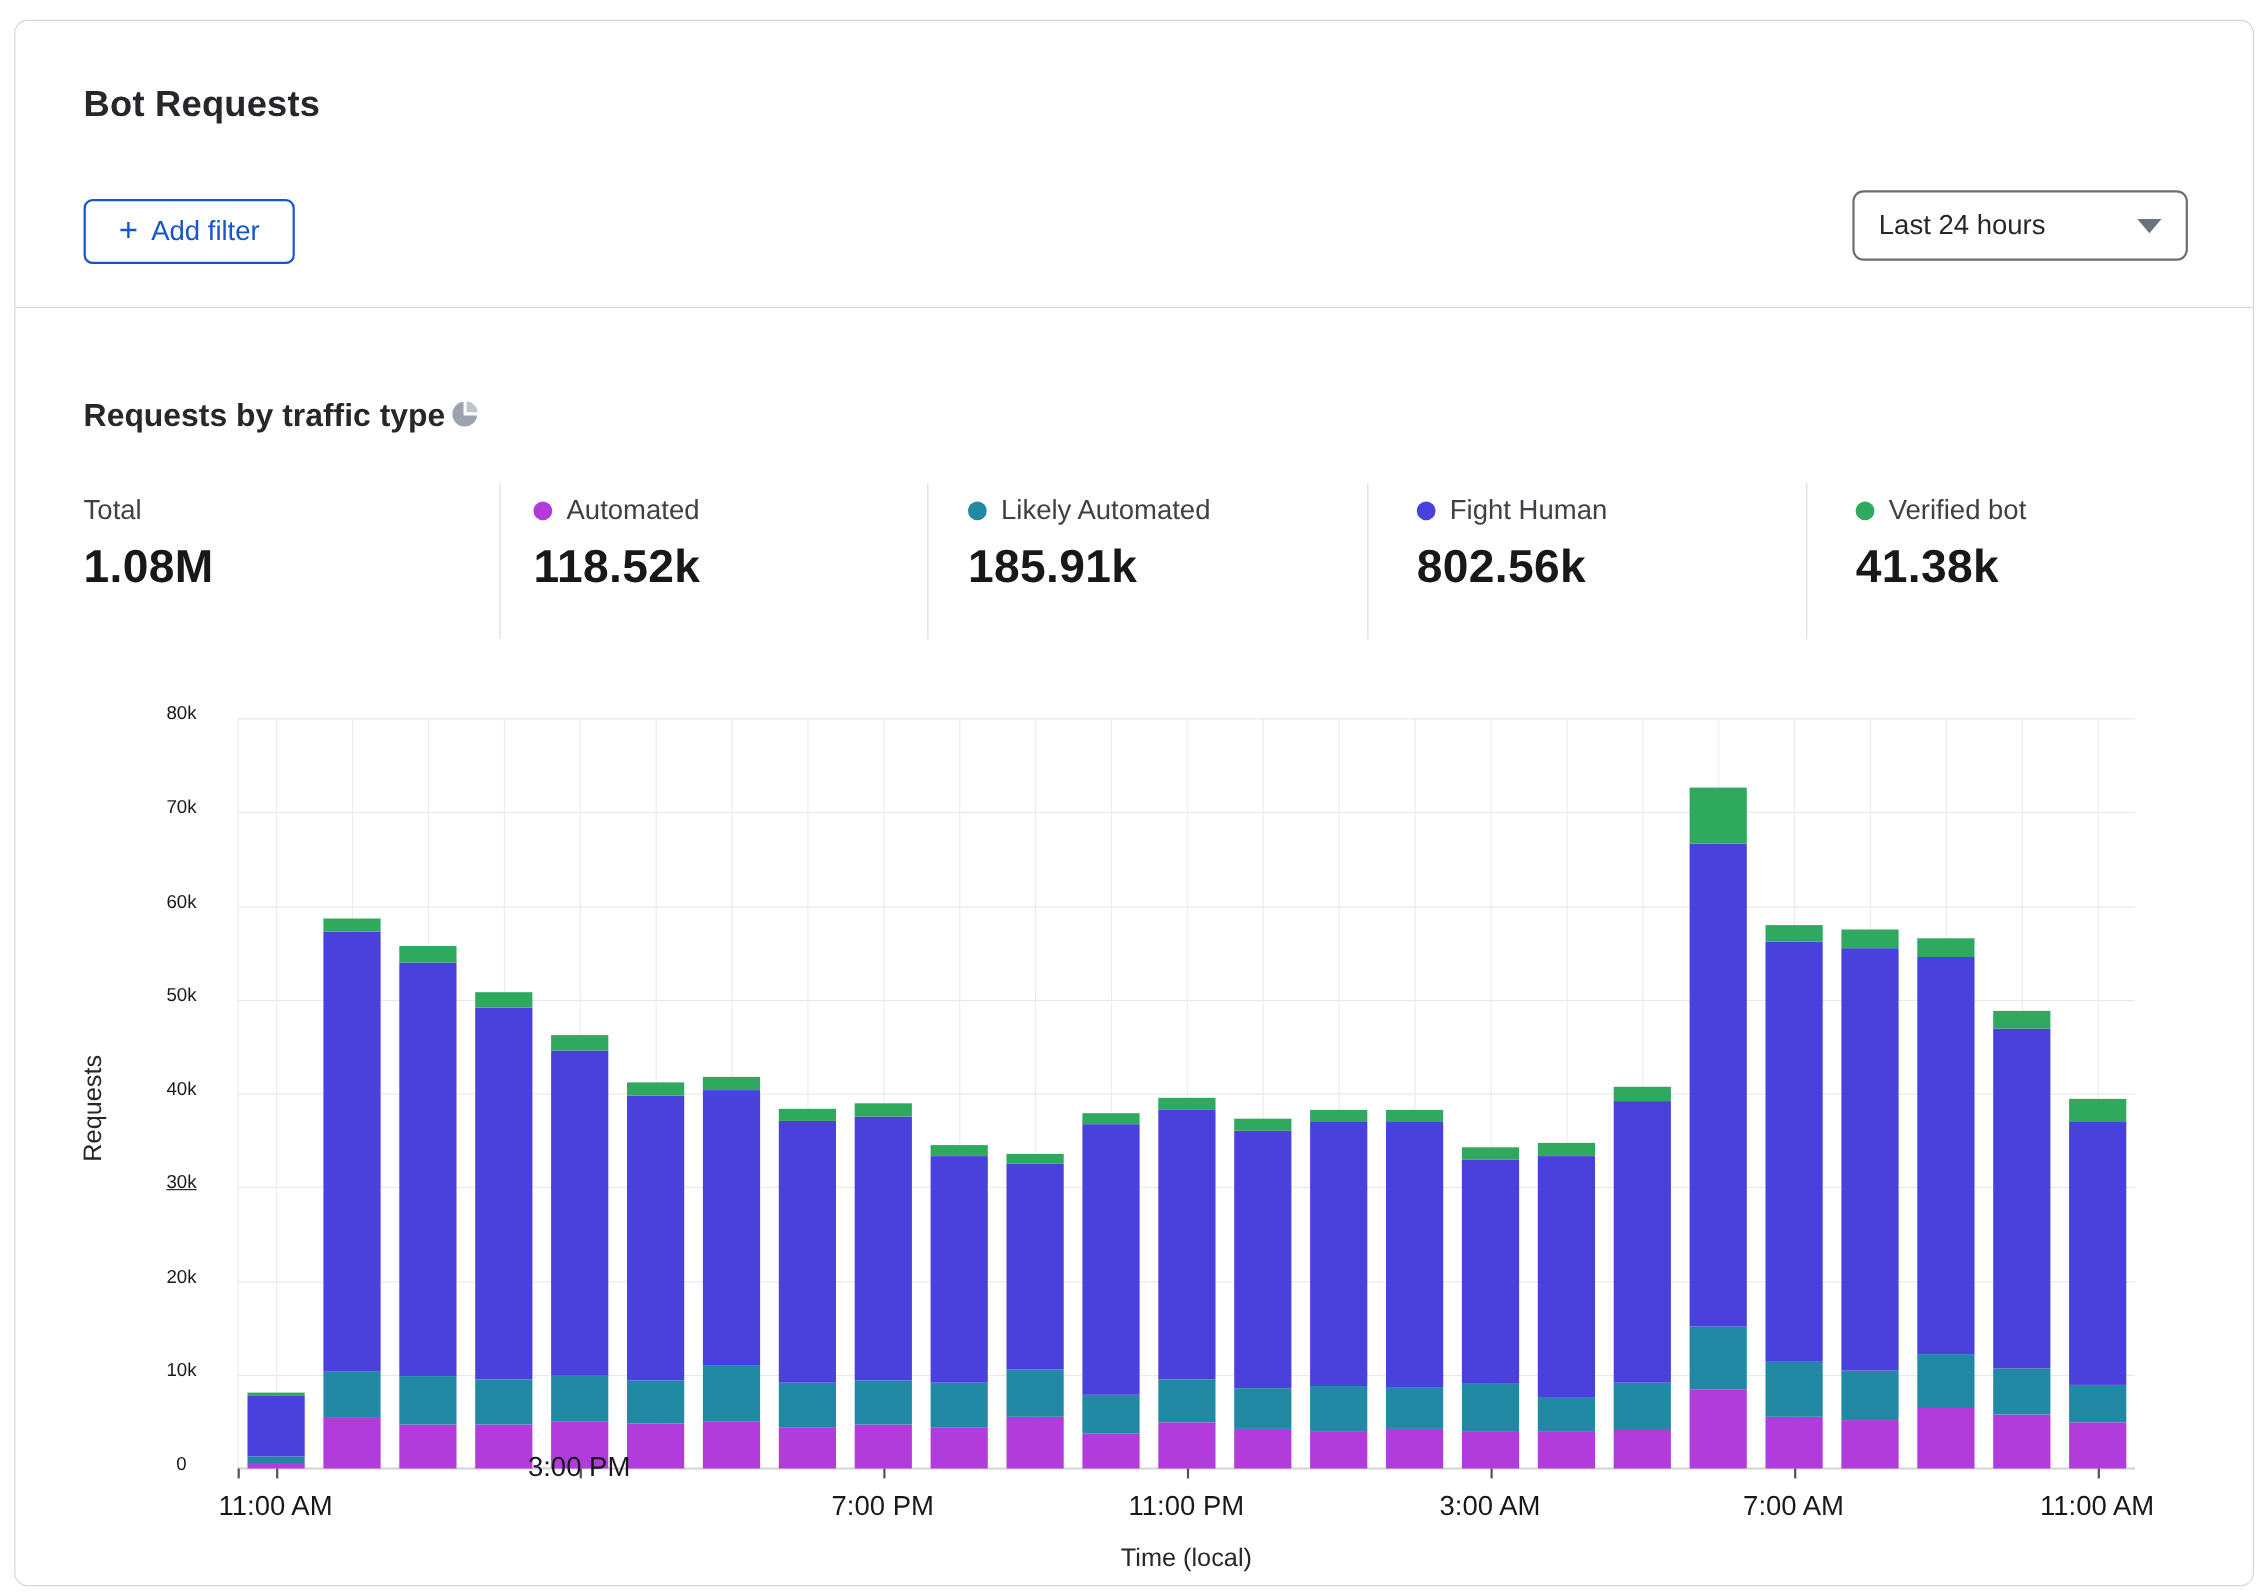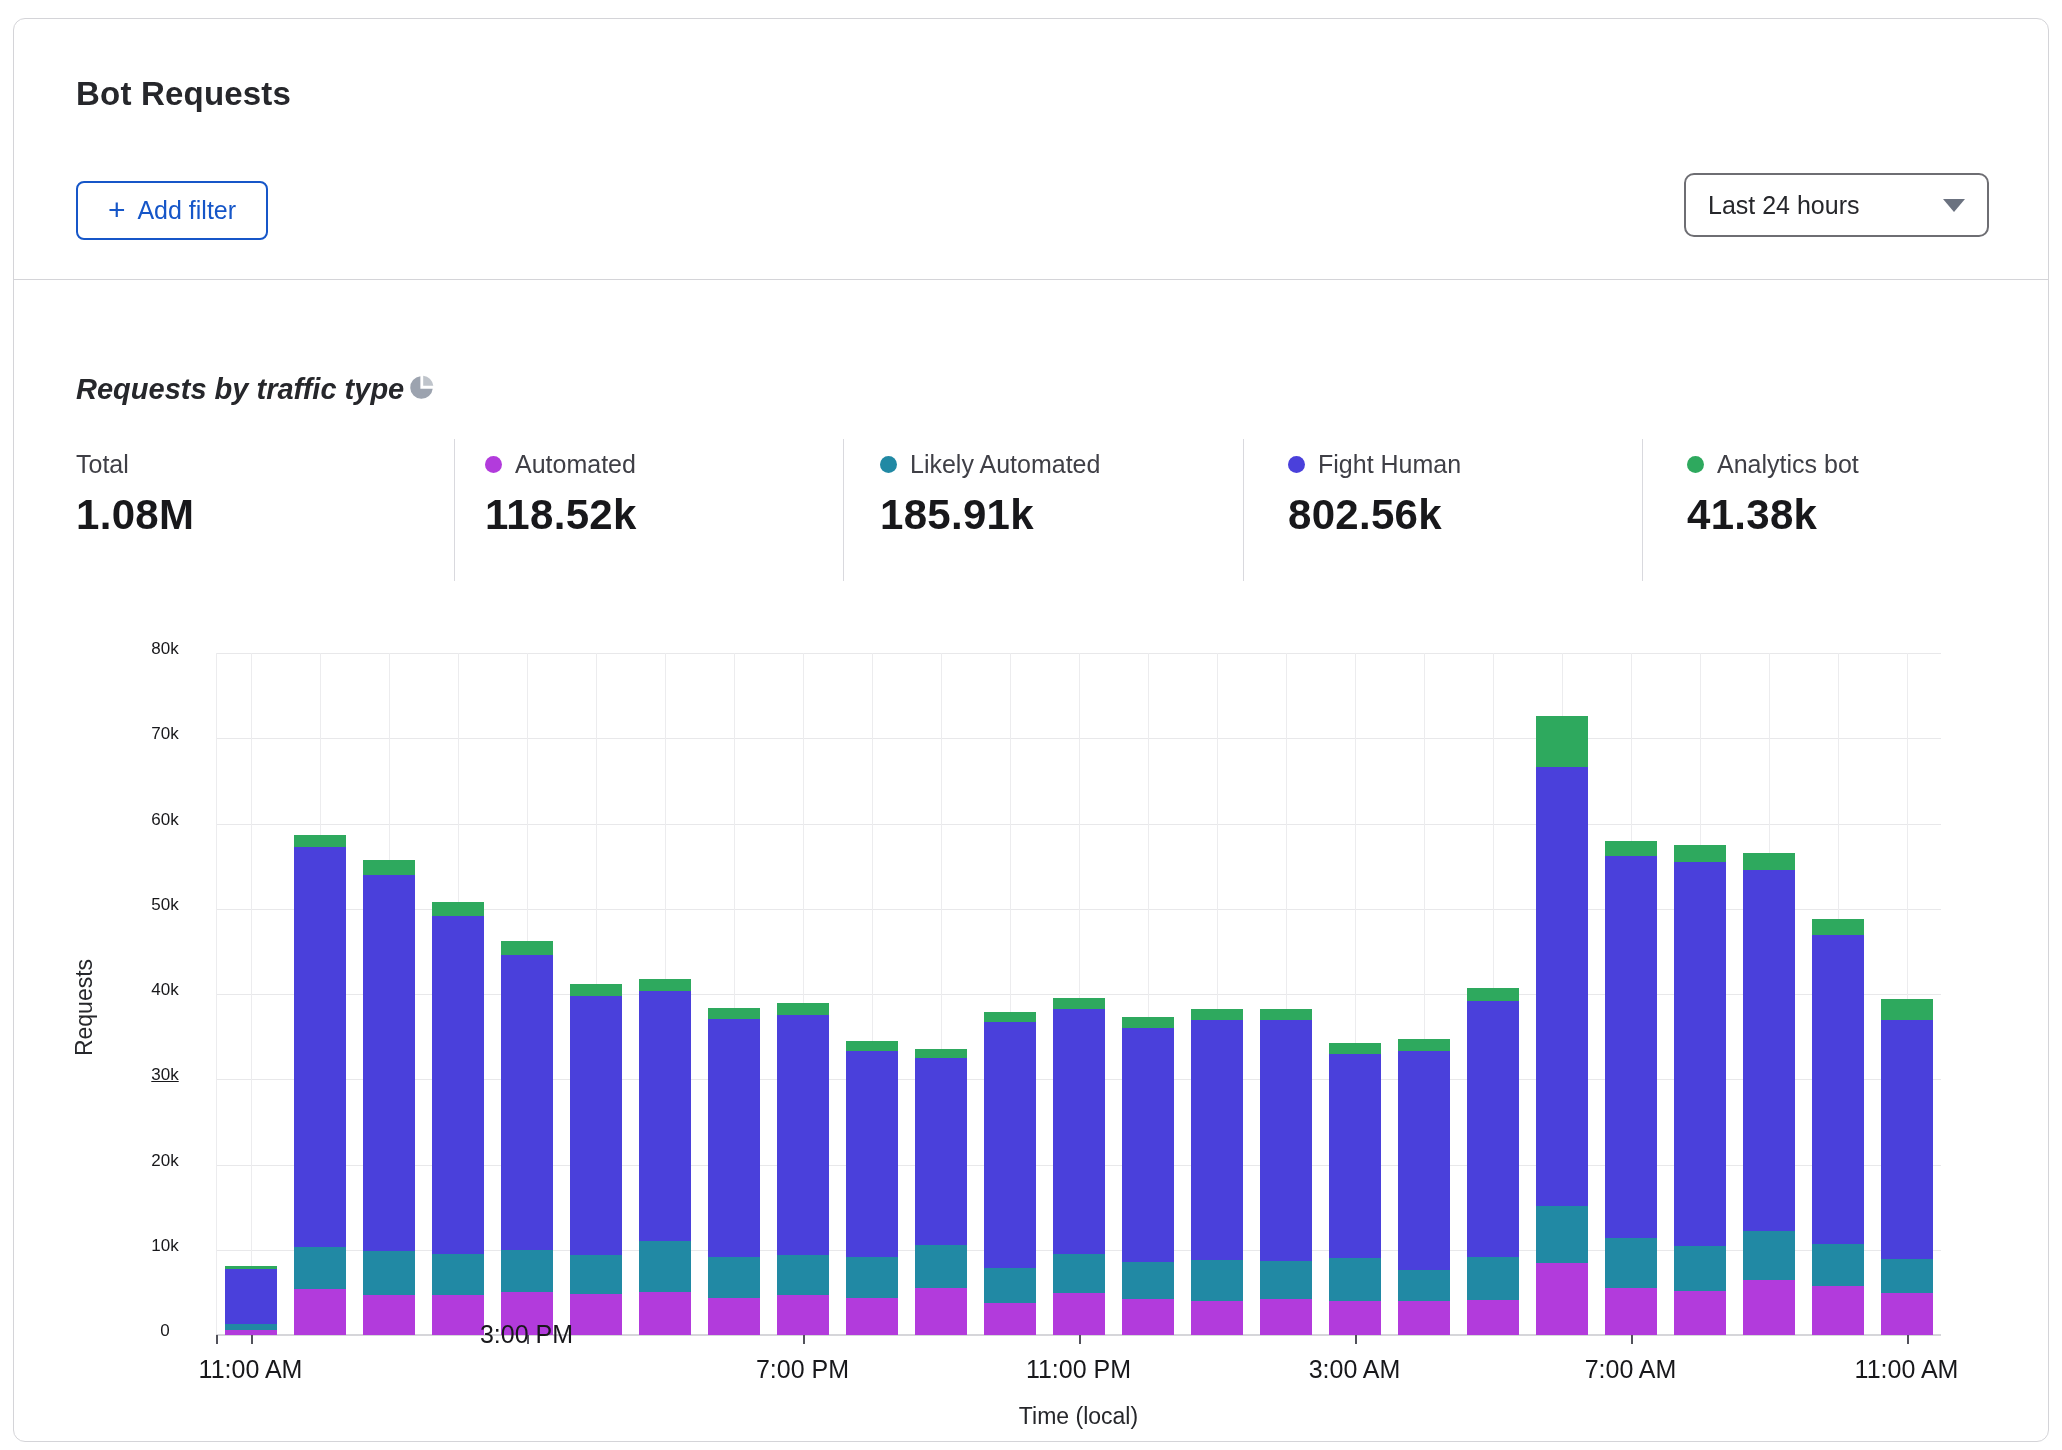--- a/index.html
+++ b/index.html
@@ -20,22 +20,22 @@
     gap: 12px; cursor: pointer; white-space: nowrap; }
   .plus-glyph { font-size: 30px; font-weight: 400; line-height: 1; position: relative; top: -1px; }
   .time-select { position: absolute; left: 1670px; top: 154px; width: 305px; height: 64px;
     border: 2px solid #6e6e73; border-radius: 10px; background: #ffffff; display: flex;
     align-items: center; padding: 0 22px; cursor: pointer; }
   .time-select-label { font-size: 25px; color: #26272b; white-space: nowrap; }
   .chevron-down { margin-left: auto; width: 0; height: 0; border-left: 11px solid transparent;
     border-right: 11px solid transparent; border-top: 13px solid #6b7280; }
   .header-divider { position: absolute; left: 0; top: 260px; width: 100%; height: 1px;
     background: #d4d4d8; }
-  .section-title-row { position: absolute; left: 62px; top: 354px; display: flex;
-    align-items: center; gap: 4px; font-style: italic; }
+  .section-title-row { position: absolute; left: 62px; top: 343px; display: flex;
+    align-items: center; gap: 4px; }
   .section-title { font-size: 29px; font-weight: 700; color: #26272b; white-space: nowrap; }
   .stats-divider { position: absolute; width: 1px; top: 420px; height: 142px; background: #d9d9de; }
   .stat-block { position: absolute; top: 430px; }
   .stat-label-row { display: flex; align-items: center; gap: 13px; height: 30px; }
   .stat-dot { width: 17px; height: 17px; border-radius: 50%; flex: 0 0 auto; }
   .stat-label { font-size: 25px; color: #3f3f46; white-space: nowrap; }
   .stat-value { margin-top: 12px; font-size: 42px; font-weight: 700; color: #18181b;
     white-space: nowrap; letter-spacing: 0.3px; }
   .chart-region { position: absolute; left: 0; top: 600px; width: 2036px; height: 820px; }
   .plot { position: absolute; left: 202px; top: 34px; width: 1725px; height: 682px; }
@@ -113,21 +113,21 @@
   <div class="stat-block" style="left:1274px">
     <div class="stat-label-row">
       <span class="stat-dot" style="background: rgb(74, 64, 219);"></span>
       <span class="stat-label">Fight Human</span>
     </div>
     <div class="stat-value">802.56k</div>
   </div>
   <div class="stat-block" style="left:1673px">
     <div class="stat-label-row">
       <span class="stat-dot" style="background: rgb(46, 169, 94);"></span>
-      <span class="stat-label">Analytics bot</span>
+      <span class="stat-label">Verified bot</span>
     </div>
     <div class="stat-value">41.38k</div>
   </div>
 
   <div class="chart-region">
     <div class="y-axis-title">Requests</div>
     <div class="plot" id="plot">
         <div class="gridline-h" style="top: 596.75px;"></div>
         <div class="gridline-h" style="top: 511.5px;"></div>
         <div class="gridline-h" style="top: 426.25px;"></div>

